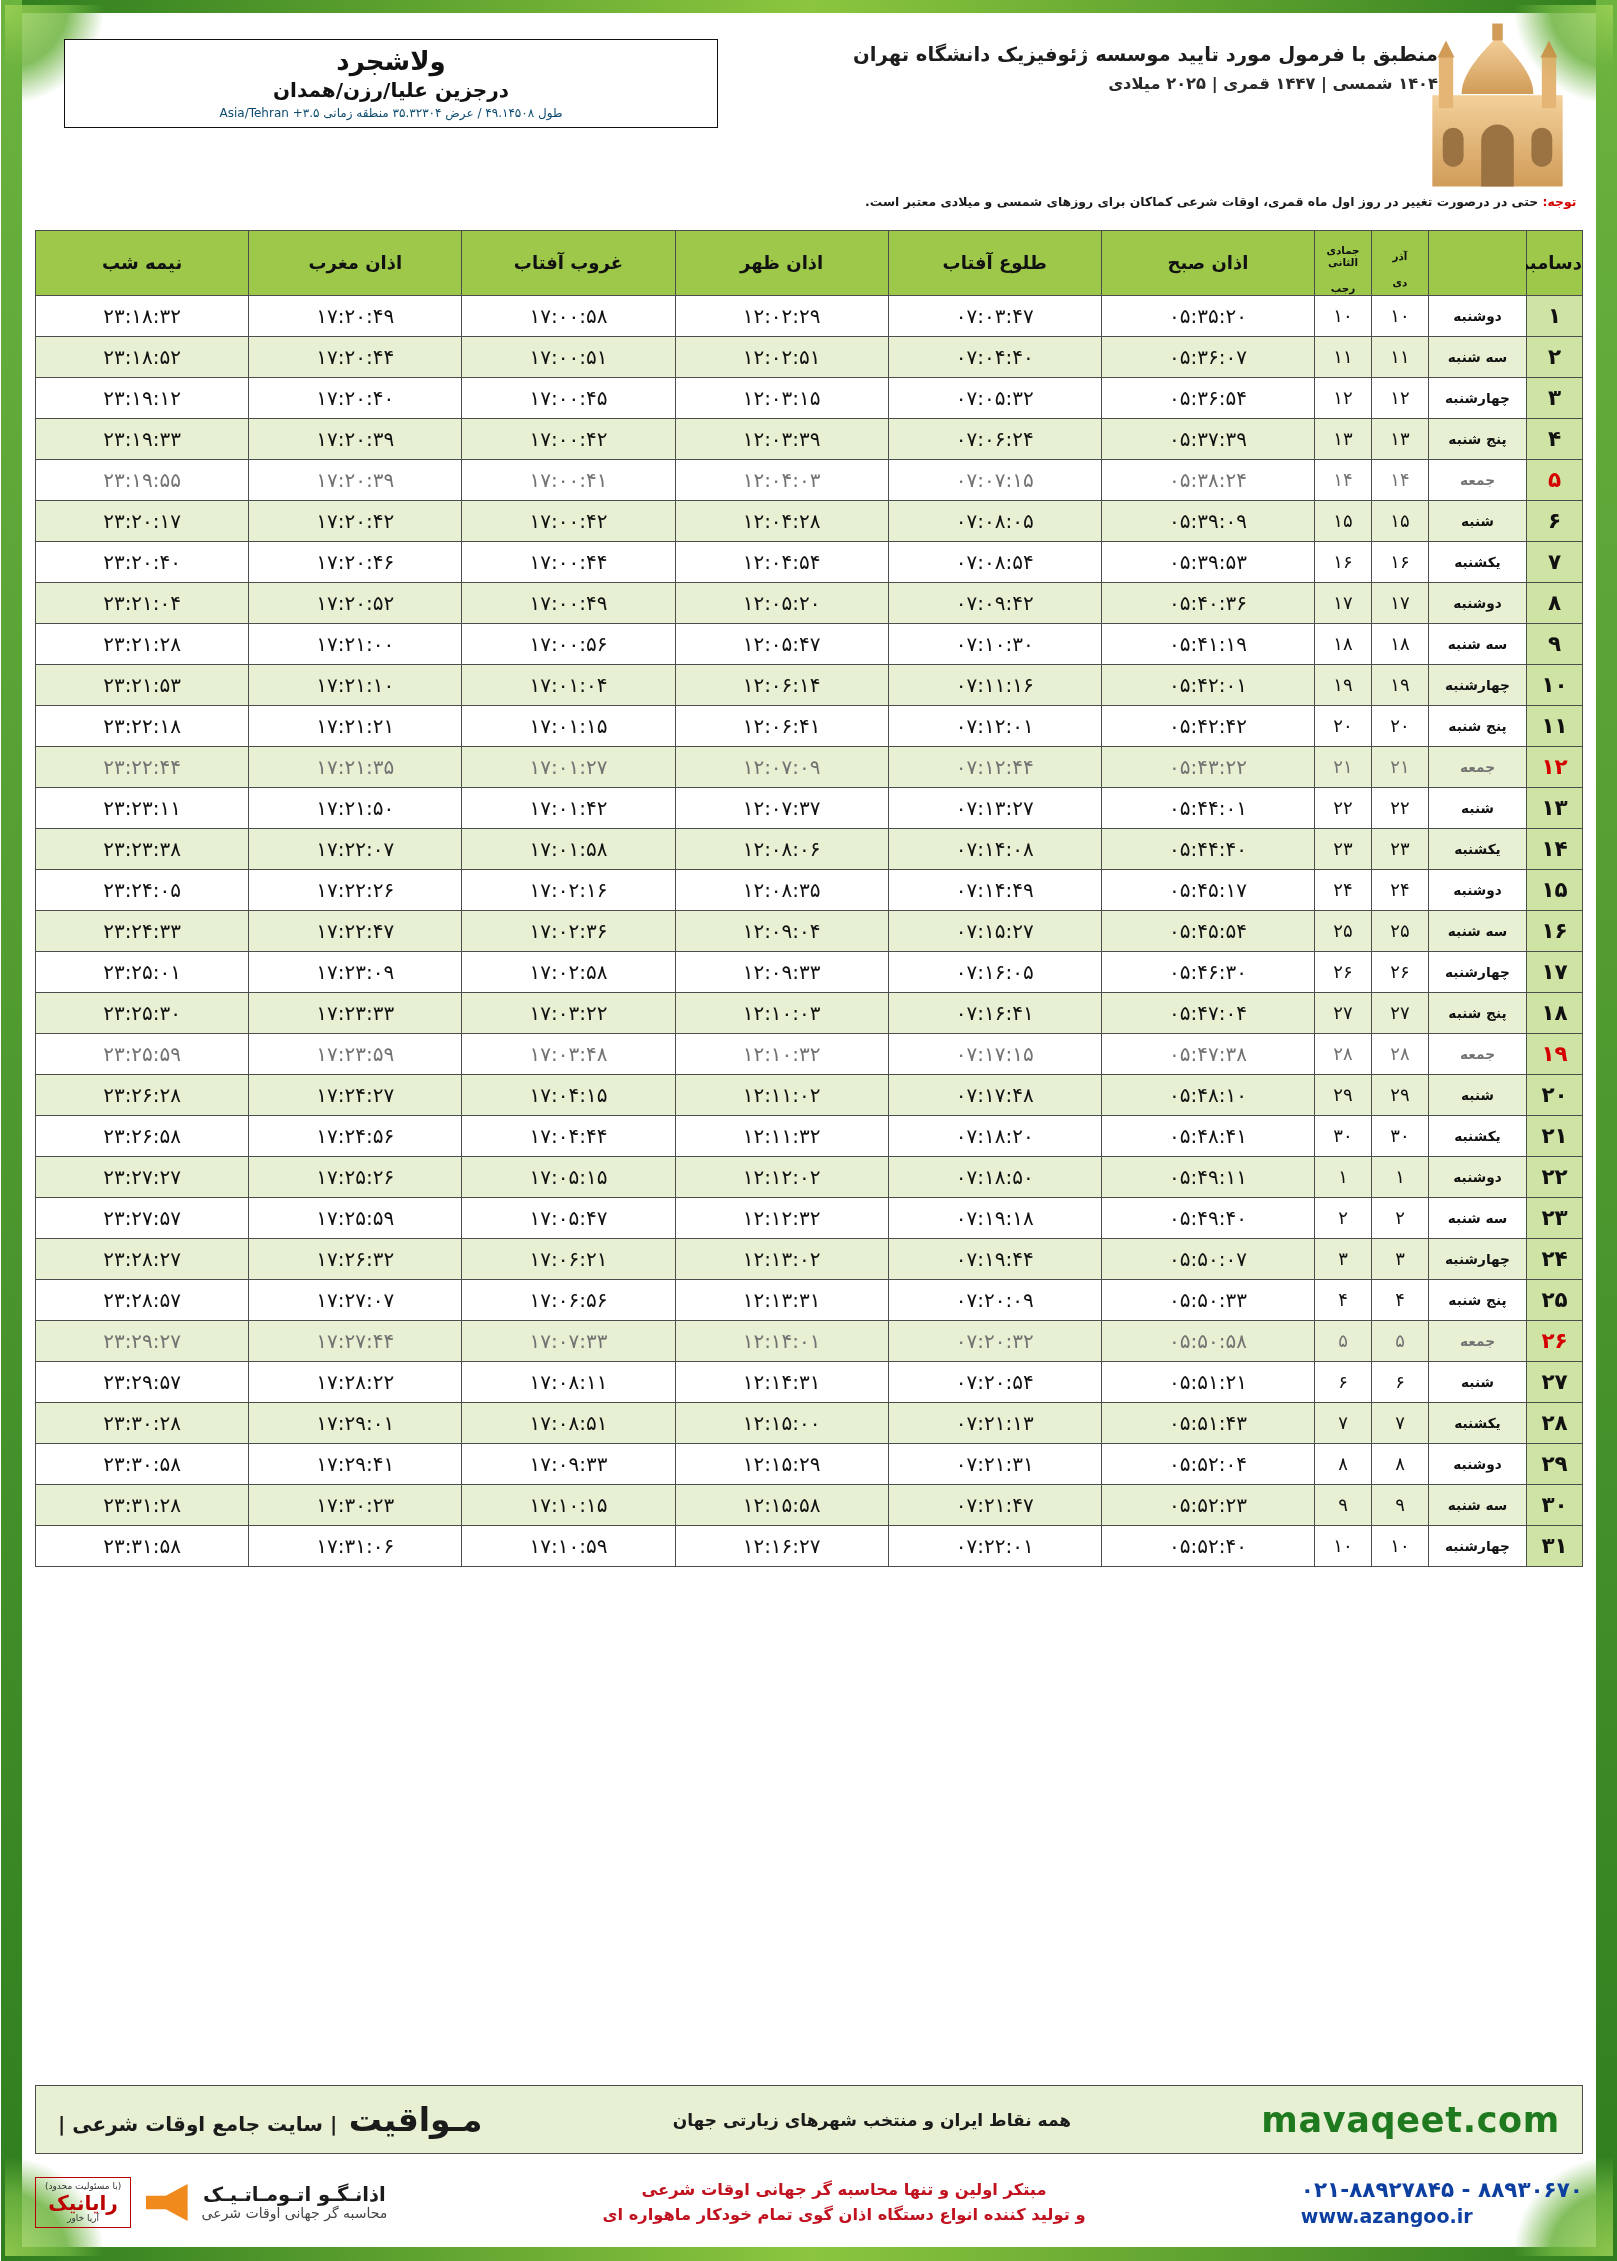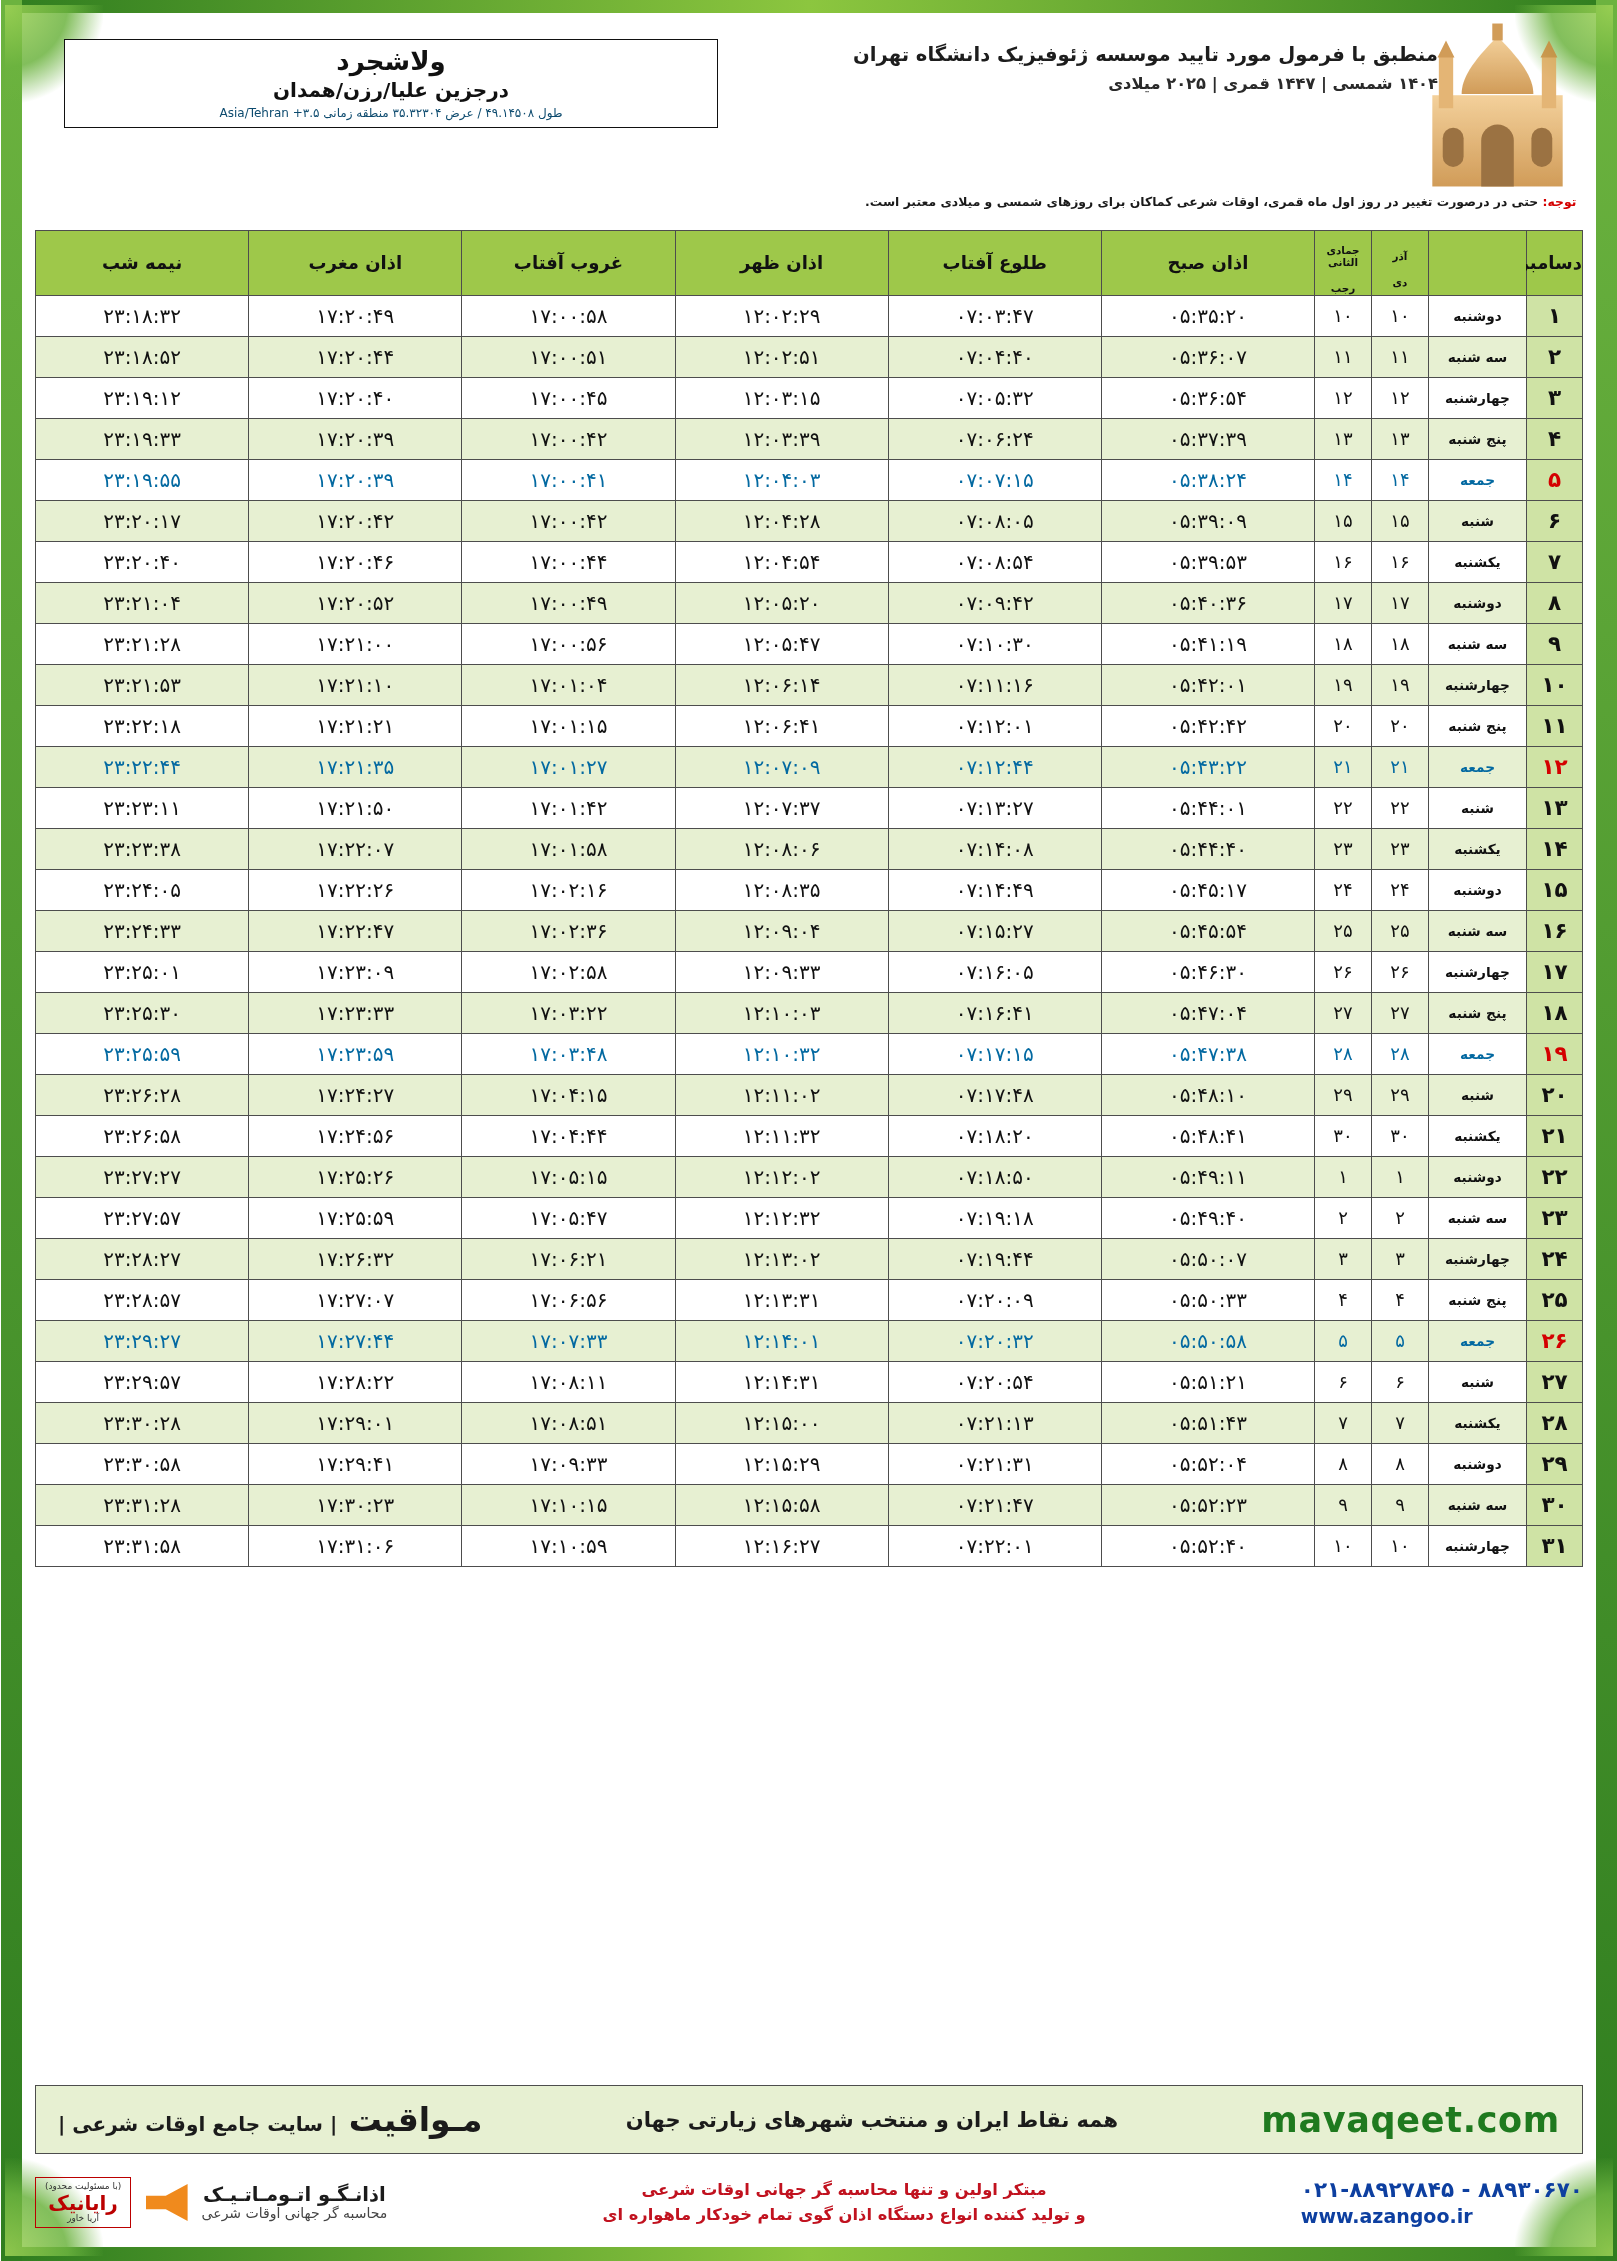--- a/index.html
+++ b/index.html
@@ -115,40 +115,40 @@
   tbody td{
     height:40px;
     font-size:20px;
     color:#111;
     padding:0;
   }
   tbody tr:nth-child(odd) td{background:#ffffff;}
   tbody tr:nth-child(even) td{background:#e7f0d2;}
   td.day-name{font-size:13.7px;font-weight:bold;}
   td.greg{font-size:21.5px;font-weight:bold;background:#cfe3a5 !important;}
-  tr.friday td{color:#0369a1;}
+  tr.friday td{color:#737373;}
   tr.friday td.greg{color:#d40000;}
   td.hijri,td.shamsi{font-size:18px;}
   .col-greg{width:56px;}
   .col-dayname{width:98px;}
   .col-hnum{width:57px;}
   .col-time{width:auto;}
 
   
   .footer-green{
     position:absolute;left:35px;right:35px;bottom:107px;
     height:69px;
     background:#e7f0d2;
     border:1.3px solid #4d4d4d;
     display:flex;align-items:center;justify-content:space-between;
     padding:0 22px;box-sizing:border-box;
   }
   .mavaqeet-fa{font-size:33px;font-weight:bold;color:#1b1b1b;}
   .mavaqeet-fa .thin{font-size:20px;font-weight:bold;}
-  .mavaqeet-mid{font-size:21px;color:#1b1b1b;font-weight:bold;}
+  .mavaqeet-mid{font-size:17px;color:#1b1b1b;font-weight:bold;}
   .mavaqeet-en{font-size:35px;font-weight:bold;color:#1f7a1f;letter-spacing:0.7px;}
 
   .footer-bottom{
     position:absolute;left:35px;right:35px;bottom:18px;height:81px;
     display:flex;align-items:center;justify-content:space-between;
   }
   .fb-phone{
     text-align:left;direction:ltr;
     font-size:21.5px;font-weight:bold;color:#0d3fa0;line-height:1.3;
   }

